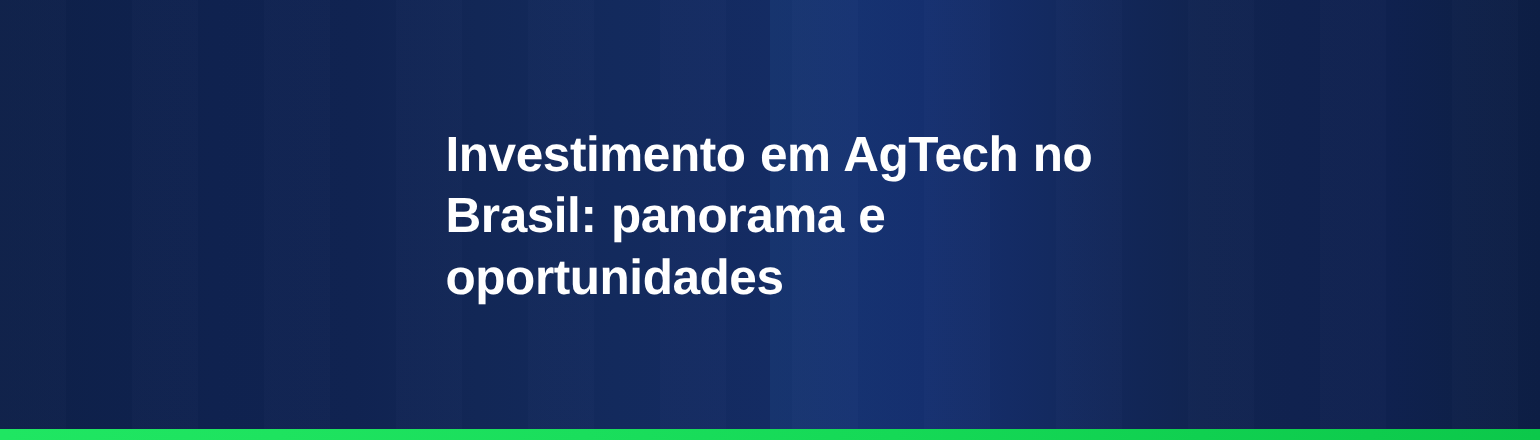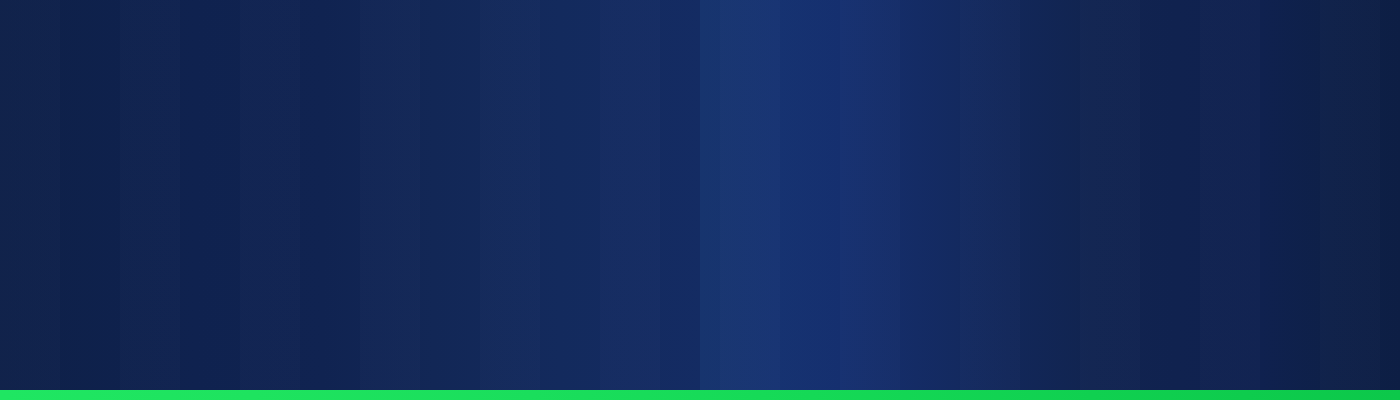--- a/index.html
+++ b/index.html
@@ -114,16 +114,19 @@
 </style>
 </head>
 <body>
 
 <div class="banner">
 
   <div class="bg-left"></div>
   <div class="bg-right"></div>
   <div class="bg-bands"></div>
 
+  <div class="title-wrap">
+    <h1 class="hero-title">Investimento em AgTech no Brasil: panorama e oportunidades</h1>
+  </div>
 
   <div class="accent-bar"></div>
 
 </div>
 
 </body></html>

